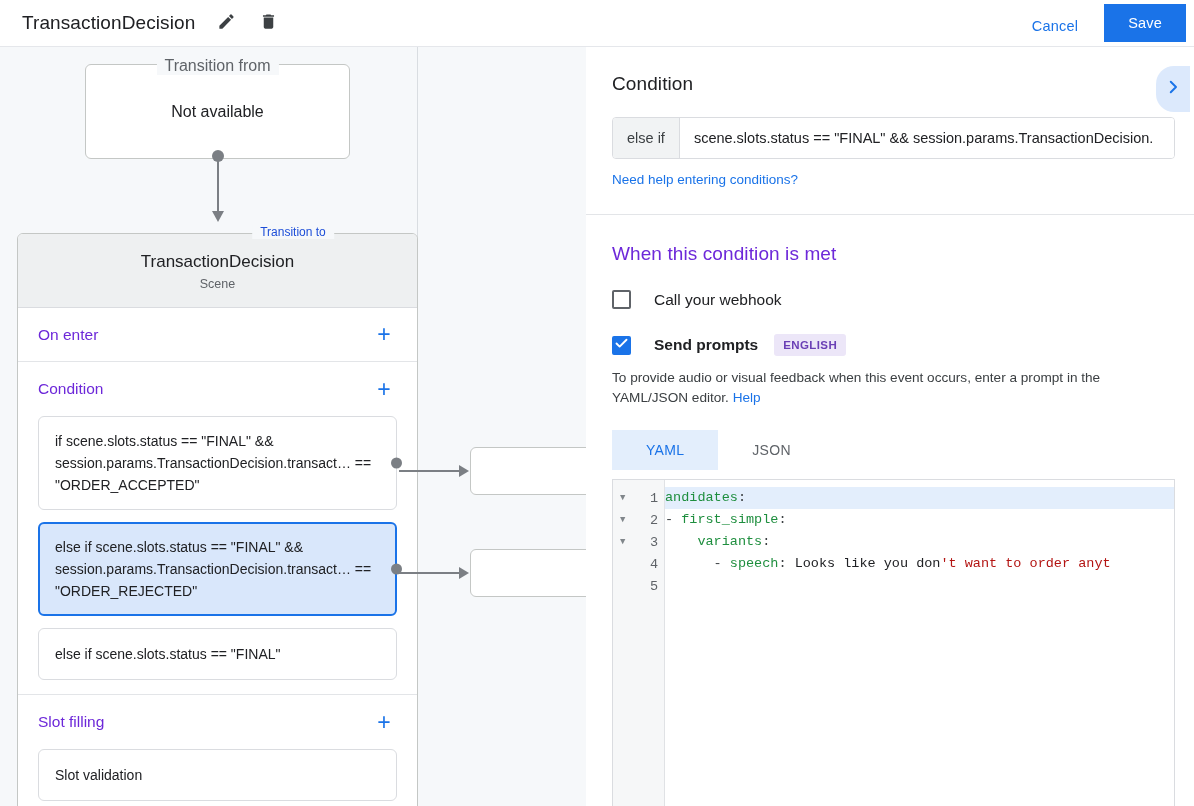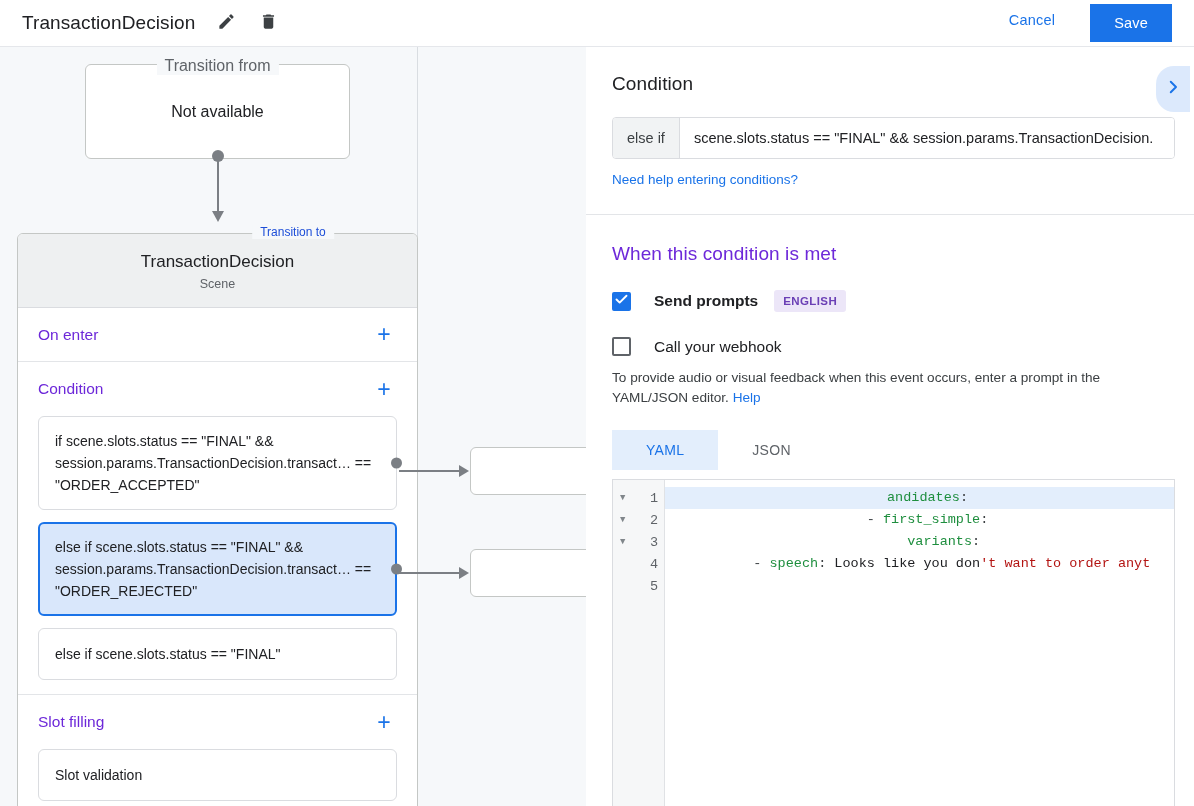--- a/index.html
+++ b/index.html
@@ -20,22 +20,22 @@
   #topbar-title {
     margin-left: 22px; font-size: 19px; color: #202124; letter-spacing: .1px;
   }
   .hdr-icon-btn {
     width: 34px; height: 34px; margin-left: 8px;
     display: flex; align-items: center; justify-content: center;
     border-radius: 50%; cursor: pointer; background: transparent; border: none;
   }
   .hdr-icon-btn:first-of-type { margin-left: 14px; }
   #topbar-actions {
-    margin-left: auto; display: flex; align-items: flex-start; gap: 25px;
-    margin-right: 22px;
+    margin-left: auto; display: flex; align-items: flex-end; gap: 16px;
+    margin-right: 8px;
   }
   #cancel-btn {
     background: none; border: none; color: #1a73e8; font-size: 14.5px;
     font-family: inherit; font-weight: 500; cursor: pointer; padding: 8px 10px;
     border-radius: 4px; letter-spacing: .2px;
   }
   #save-btn {
     background: #1a73e8; color: #fff; border: none; border-radius: 0;
     font-size: 14.5px; font-family: inherit; font-weight: 500; cursor: pointer;
     padding: 0 24px; height: 38px; letter-spacing: .2px;
@@ -218,21 +218,21 @@
     height: 22px; display: flex; align-items: center; justify-content: flex-end;
     padding-right: 6px; color: #5f6368; position: relative;
   }
   .fold {
     position: absolute; left: 7px; color: #80868b; font-size: 9px; line-height: 1;
   }
   #code-area {
     flex: 1; padding-top: 7px; font-family: "Liberation Mono", monospace;
     font-size: 13.5px; white-space: pre; overflow: hidden; position: relative;
   }
-  .code-row { height: 22px; line-height: 22px; padding-left: 16px; text-align: center; }
+  .code-row { height: 22px; line-height: 22px; padding-left: 0; }
   .code-row.hl { background: #e3eefc; }
   .tk-key { color: #1e8e3e; }
   .tk-punct { color: #3c4043; }
   .tk-plain { color: #202124; }
   .tk-str { color: #b31412; }
 </style>
 </head>
 <body>
 
 <div id="topbar">
@@ -345,34 +345,34 @@
       <div id="cond-value">scene.slots.status == "FINAL" &amp;&amp; session.params.TransactionDecision.</div>
     </div>
 
     <a id="cond-help">Need help entering conditions?</a>
   </div>
 
   <div id="met-block">
     <div id="met-title">When this condition is met</div>
 
     <div class="check-row">
+      <div class="checkbox"></div>
+      <span class="check-label">Call your webhook</span>
+    </div>
+
+    <div class="check-row">
       <div class="checkbox checked">
         <span>
           <svg width="15" height="15" viewBox="0 0 24 24" fill="none" stroke="#ffffff" stroke-width="3" stroke-linecap="round" stroke-linejoin="round">
             <polyline points="20 6 9 17 4 12"></polyline>
           </svg>
         </span>
       </div>
       <span class="check-label bold">Send prompts</span>
       <span id="lang-badge">ENGLISH</span>
-    </div>
-
-    <div class="check-row">
-      <div class="checkbox"></div>
-      <span class="check-label">Call your webhook</span>
     </div>
 
     <div id="prompt-desc"><span>To provide audio or visual feedback when this event occurs, enter a prompt in the YAML/JSON editor.</span> <a id="prompt-help">Help</a></div>
 
     <div id="editor-tabs">
       <div class="tab active">YAML</div>
       <div class="tab">JSON</div>
     </div>
 
     <div id="code-editor">

